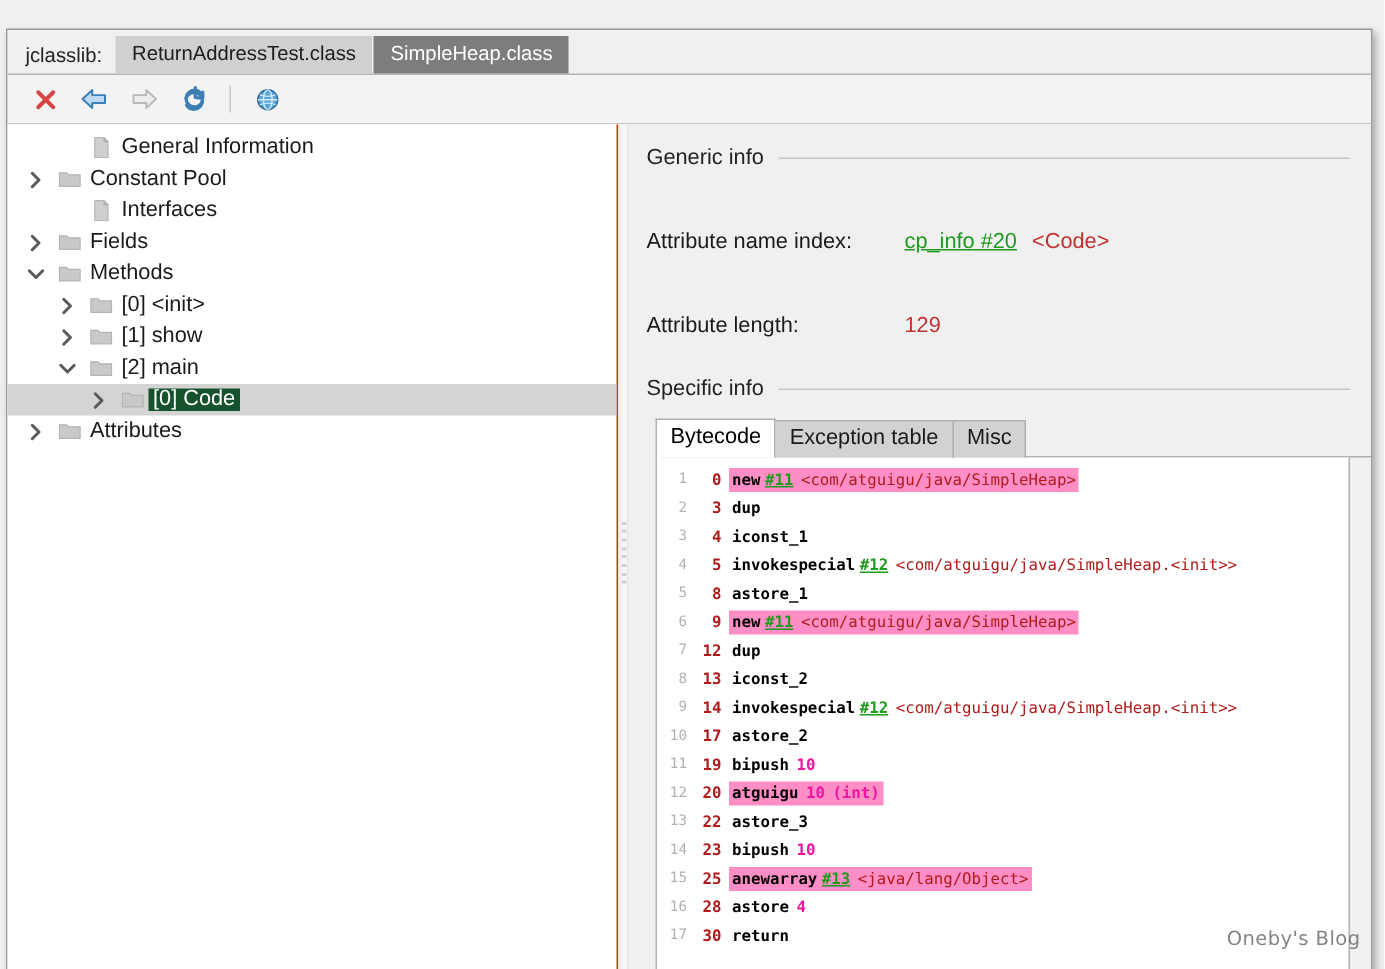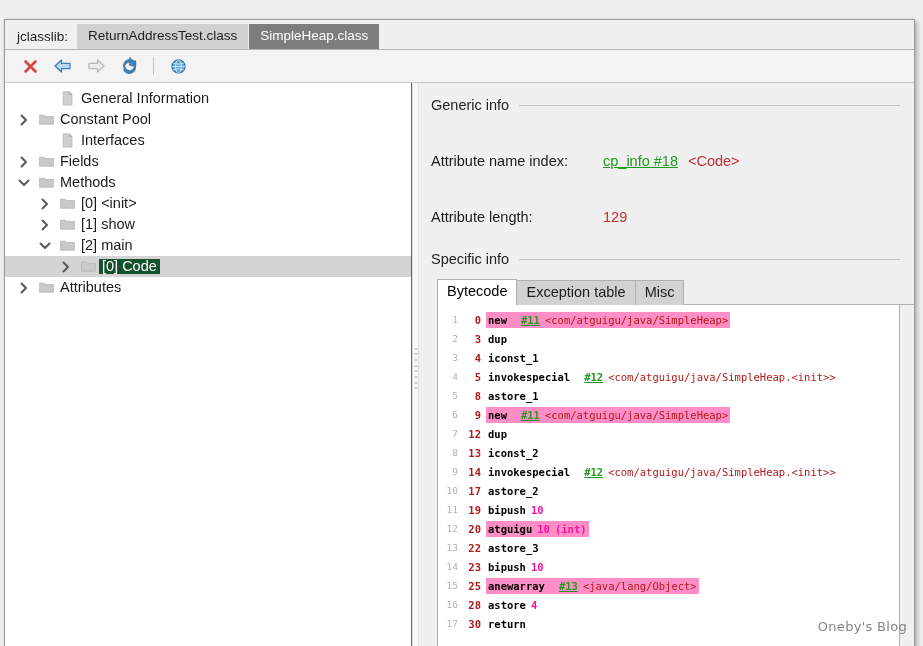--- a/index.html
+++ b/index.html
@@ -325,21 +325,21 @@
     background: #ff8ec6;
   }
   .op {
     color: #000000;
     font-weight: bold;
   }
   .cpref {
     color: #1f9a1f;
     font-weight: bold;
     text-decoration: underline;
-    margin-left: 14px;
+    margin-left: 3px;
   }
   .cmt {
     color: #b01a1a;
     margin-left: 5px;
   }
   .num {
     color: #f014a0;
     font-weight: bold;
     margin-left: 5px;
   }
@@ -576,21 +576,21 @@
       <div class="detail">
 
         <div class="section-head">
           <span>Generic info</span>
           <span class="line"></span>
         </div>
 
         <div class="kv">
           <div class="kv-row">
             <span class="kv-key">Attribute name index:</span>
-            <a class="kv-link" href="#">cp_info #18</a>
+            <a class="kv-link" href="#">cp_info #20</a>
             <span class="kv-extra">&lt;Code&gt;</span>
           </div>
           <div class="kv-row">
             <span class="kv-key">Attribute length:</span>
             <span class="kv-val">129</span>
           </div>
         </div>
 
         <div class="section-head" style="margin-top:26px;">
           <span>Specific info</span>

